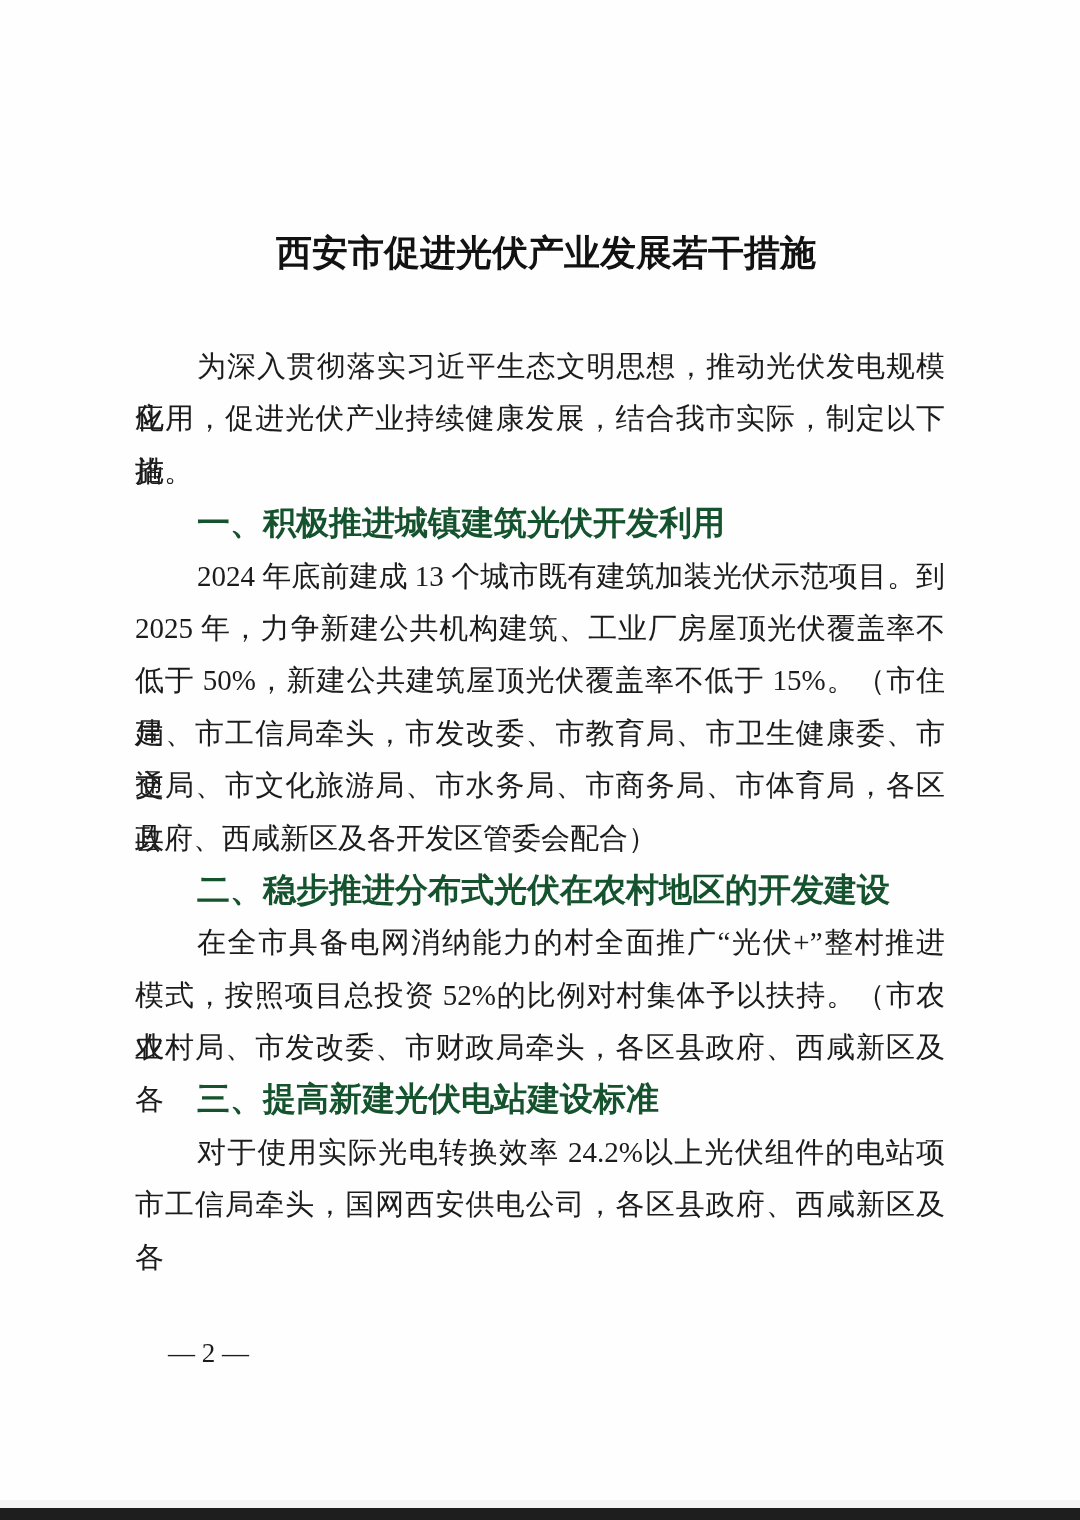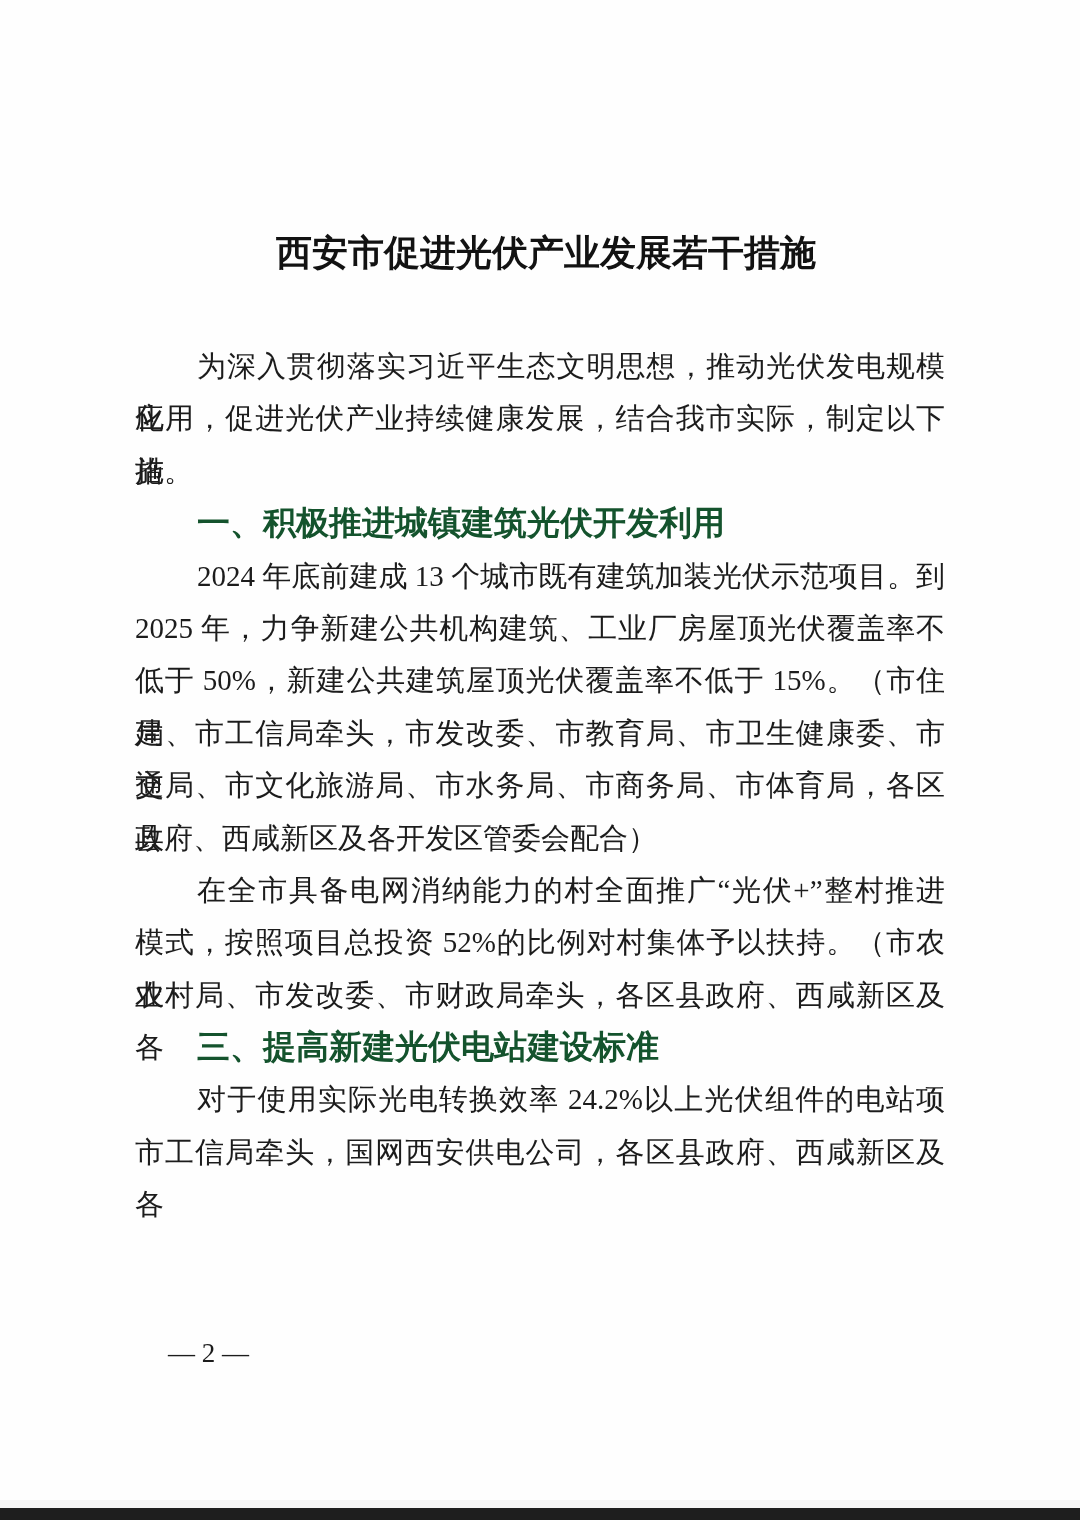--- a/index.html
+++ b/index.html
@@ -95,20 +95,21 @@
       <div class="line full indent">为深入贯彻落实习近平生态文明思想，推动光伏发电规模化</div>
       <div class="line full">应用，促进光伏产业持续健康发展，结合我市实际，制定以下措</div>
       <div class="line end">施。</div>
       <div class="line heading indent">一、积极推进城镇建筑光伏开发利用</div>
       <div class="line full indent">2024 年底前建成 13 个城市既有建筑加装光伏示范项目。到</div>
       <div class="line full">2025 年，力争新建公共机构建筑、工业厂房屋顶光伏覆盖率不</div>
       <div class="line full">低于 50%，新建公共建筑屋顶光伏覆盖率不低于 15%。（市住建</div>
       <div class="line full">局、市工信局牵头，市发改委、市教育局、市卫生健康委、市交</div>
       <div class="line full">通局、市文化旅游局、市水务局、市商务局、市体育局，各区县</div>
       <div class="line end">政府、西咸新区及各开发区管委会配合）</div>
+      <div class="line heading indent">二、稳步推进分布式光伏在农村地区的开发建设</div>
       <div class="line full indent">在全市具备电网消纳能力的村全面推广“光伏+”整村推进</div>
       <div class="line full">模式，按照项目总投资 52%的比例对村集体予以扶持。（市农业</div>
       <div class="line full">农村局、市发改委、市财政局牵头，各区县政府、西咸新区及各</div>
       <div class="line heading indent">三、提高新建光伏电站建设标准</div>
       <div class="line full indent">对于使用实际光电转换效率 24.2%以上光伏组件的电站项</div>
       <div class="line full">市工信局牵头，国网西安供电公司，各区县政府、西咸新区及各</div>
     </div>
 
   <div class="page-number">— 2 —</div>
 

